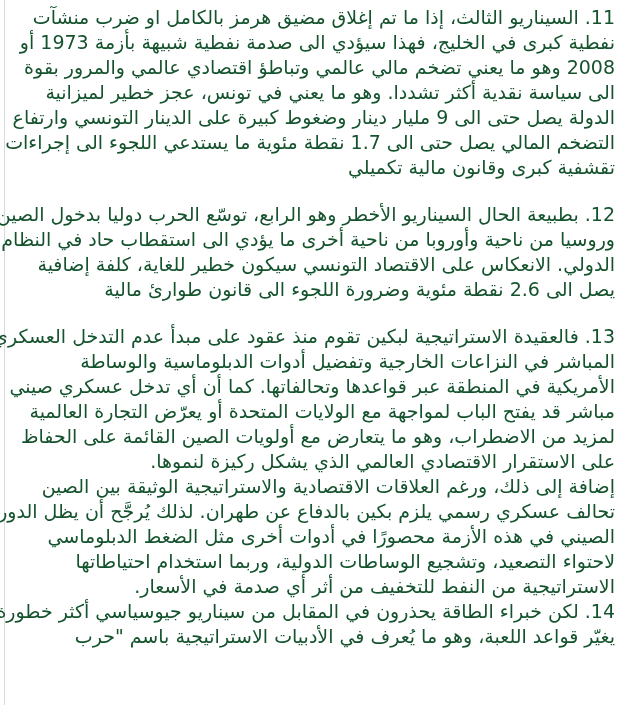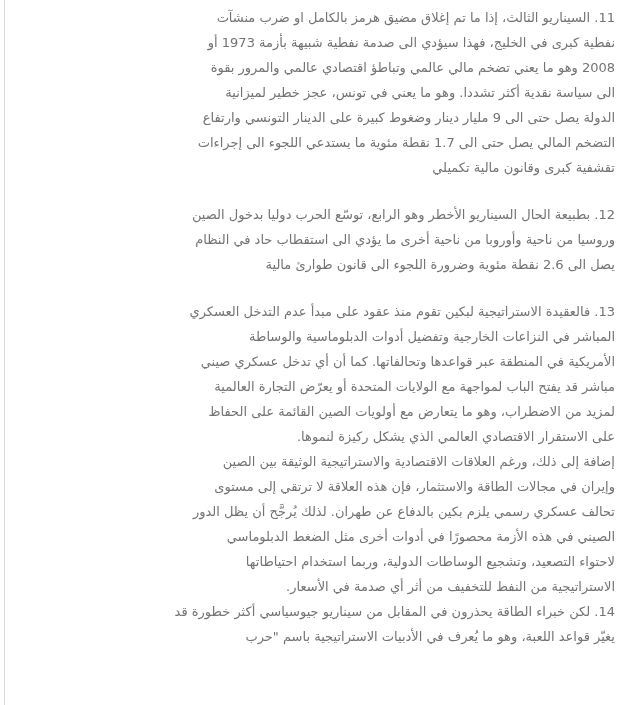--- a/index.html
+++ b/index.html
@@ -26,22 +26,22 @@
     background: #d8dade;
   }
   .content {
     position: absolute;
     top: 0;
     left: 0;
     right: 0;
     padding: 5px 12px 0 6px;
     direction: rtl;
     text-align: right;
-    color: #737373;
-    font-size: 13px;
+    color: #14532d;
+    font-size: 19px;
     line-height: 25px;
   }
   .paragraph { margin: 0; }
   .paragraph + .paragraph { margin-top: 22px; }
   .line {
     direction: rtl;
     unicode-bidi: plaintext;
     text-align: right;
     white-space: nowrap;
     height: 25px;
@@ -58,31 +58,31 @@
         <div class="line">نفطية كبرى في الخليج، فهذا سيؤدي الى صدمة نفطية شبيهة بأزمة 1973 أو</div>
         <div class="line">2008 وهو ما يعني تضخم مالي عالمي وتباطؤ اقتصادي عالمي والمرور بقوة</div>
         <div class="line">الى سياسة نقدية أكثر تشددا. وهو ما يعني في تونس، عجز خطير لميزانية</div>
         <div class="line">الدولة يصل حتى الى 9 مليار دينار وضغوط كبيرة على الدينار التونسي وارتفاع</div>
         <div class="line">التضخم المالي يصل حتى الى 1.7 نقطة مئوية ما يستدعي اللجوء الى إجراءات</div>
         <div class="line">تقشفية كبرى وقانون مالية تكميلي</div>
       </div>
       <div class="paragraph">
         <div class="line">12. بطبيعة الحال السيناريو الأخطر وهو الرابع، توسّع الحرب دوليا بدخول الصين</div>
         <div class="line">وروسيا من ناحية وأوروبا من ناحية أخرى ما يؤدي الى استقطاب حاد في النظام</div>
+        <div class="line">الدولي. الانعكاس على الاقتصاد التونسي سيكون خطير للغاية، كلفة إضافية</div>
         <div class="line">يصل الى 2.6 نقطة مئوية وضرورة اللجوء الى قانون طوارئ مالية</div>
       </div>
       <div class="paragraph">
         <div class="line">13. فالعقيدة الاستراتيجية لبكين تقوم منذ عقود على مبدأ عدم التدخل العسكري</div>
         <div class="line">المباشر في النزاعات الخارجية وتفضيل أدوات الدبلوماسية والوساطة</div>
         <div class="line">الأمريكية في المنطقة عبر قواعدها وتحالفاتها. كما أن أي تدخل عسكري صيني</div>
         <div class="line">مباشر قد يفتح الباب لمواجهة مع الولايات المتحدة أو يعرّض التجارة العالمية</div>
         <div class="line">لمزيد من الاضطراب، وهو ما يتعارض مع أولويات الصين القائمة على الحفاظ</div>
         <div class="line">على الاستقرار الاقتصادي العالمي الذي يشكل ركيزة لنموها.</div>
         <div class="line">إضافة إلى ذلك، ورغم العلاقات الاقتصادية والاستراتيجية الوثيقة بين الصين</div>
-        <div class="line">وإيران في مجالات الطاقة والاستثمار، فإن هذه العلاقة لا ترتقي إلى مستوى</div>
         <div class="line">تحالف عسكري رسمي يلزم بكين بالدفاع عن طهران. لذلك يُرجَّح أن يظل الدور</div>
         <div class="line">الصيني في هذه الأزمة محصورًا في أدوات أخرى مثل الضغط الدبلوماسي</div>
         <div class="line">لاحتواء التصعيد، وتشجيع الوساطات الدولية، وربما استخدام احتياطاتها</div>
         <div class="line">الاستراتيجية من النفط للتخفيف من أثر أي صدمة في الأسعار.</div>
         <div class="line">14. لكن خبراء الطاقة يحذرون في المقابل من سيناريو جيوسياسي أكثر خطورة قد</div>
         <div class="line">يغيّر قواعد اللعبة، وهو ما يُعرف في الأدبيات الاستراتيجية باسم "حرب</div>
       </div>
     </main>
 </div>
 

